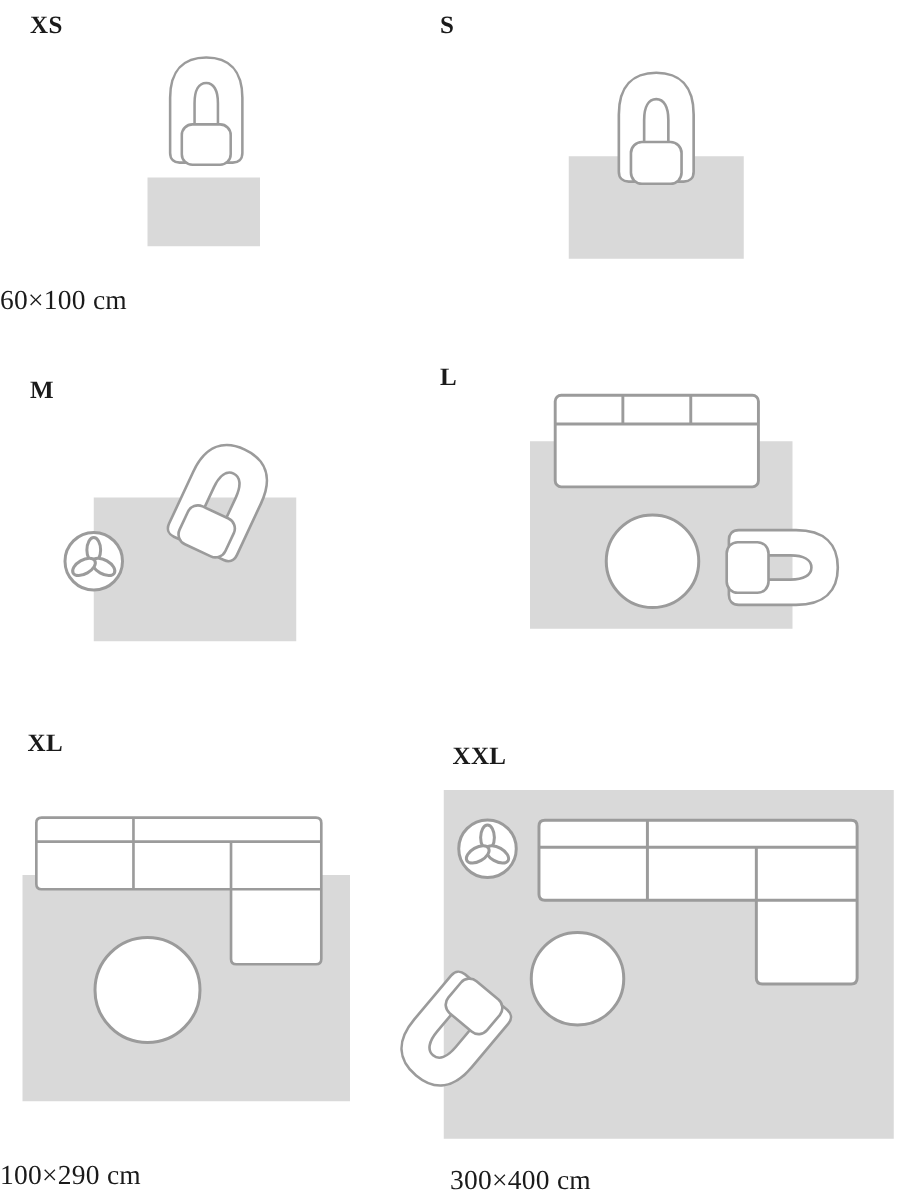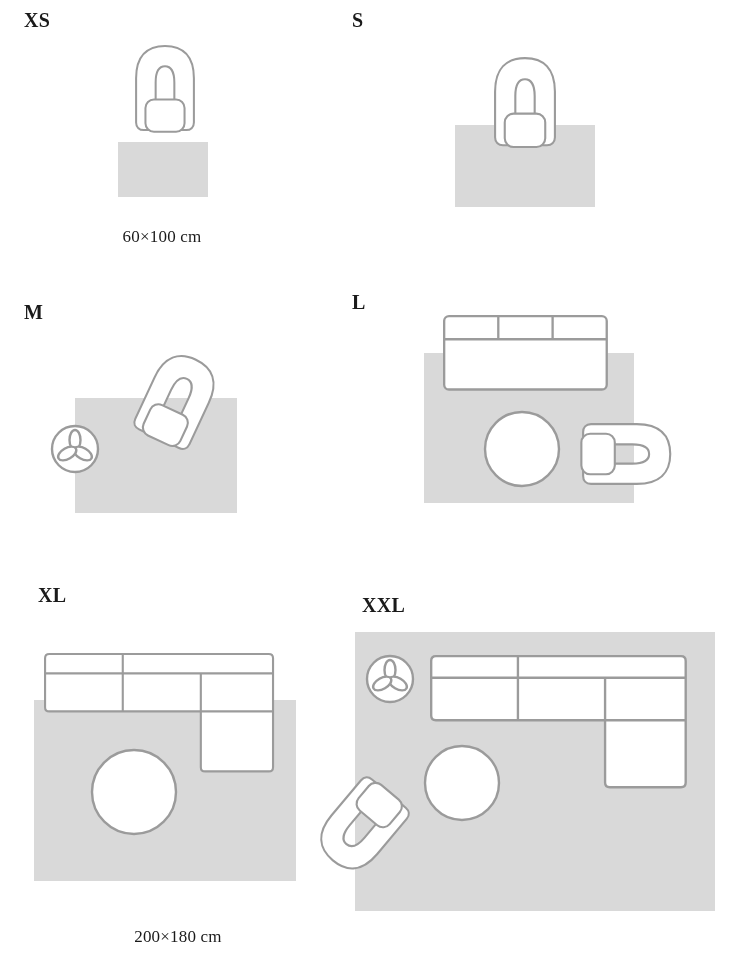--- a/index.html
+++ b/index.html
@@ -19,23 +19,23 @@
     position: absolute;
     margin: 0;
     font-size: 20px;
     font-weight: 700;
     line-height: 1.2;
     letter-spacing: 0.3px;
     color: var(--text-color, #1a1a1a);
   }
   .size-caption {
     position: absolute;
-    font-size: 17px;
+    font-size: 22px;
     line-height: 1.3;
-    text-align: center;
+    text-align: left;
     letter-spacing: 0.2px;
     color: var(--text-color, #1a1a1a);
   }
   .illus { position: absolute; overflow: visible; }
   .rug { fill: var(--rug-fill, #d9d9d9); stroke: none; }
   .furn { fill: #ffffff; stroke: var(--line-color, #9b9b9b); stroke-width: 2.4; stroke-linejoin: round; }
   line.furn { fill: none; }
 </style>
 </head>
 <body>
@@ -106,34 +106,35 @@
   <section class="size-card" style="left:330px; top:288px; width:400px; height:282px;">
     <h2 class="size-label" style="left:22px; top:2px;">L</h2>
     <svg class="illus" style="left:90px; top:22px;" width="260" height="200" viewBox="0 0 260 200">
       <rect class="rug" x="4" y="43" width="210" height="150"></rect>
       <use href="#def-sofa" transform="translate(23,5) scale(0.97)"></use>
       <circle class="furn" cx="102" cy="139" r="37"></circle>
       <use href="#def-armchair" transform="translate(208,144) rotate(90) scale(0.88) translate(-50,-55)"></use>
     </svg>
   </section>
 
-  <section class="size-card" style="left:16px; top:575px; width:330px; height:385px;">
+  <section class="size-card" style="left:0px; top:575px; width:330px; height:385px;">
     <h2 class="size-label" style="left:22px; top:8px;">XL</h2>
     <svg class="illus" style="left:5px; top:65px;" width="310" height="250" viewBox="0 0 310 250">
       <rect class="rug" x="13" y="60" width="262" height="181"></rect>
       <use href="#def-sectional" transform="translate(23,13) scale(0.885)"></use>
       <circle class="furn" cx="113" cy="152" r="42"></circle>
     </svg>
-    <div class="size-caption" style="left:0px; top:351px; width:324px;">200×180 cm</div>
+    <div class="size-caption" style="left:0px; top:351px; width:324px;">100×290 cm</div>
   </section>
 
   <section class="size-card" style="left:330px; top:575px; width:400px; height:385px;">
     <h2 class="size-label" style="left:32px; top:18px;">XXL</h2>
     <svg class="illus" style="left:-40px; top:50px;" width="440" height="310" viewBox="0 0 440 310">
       <rect class="rug" x="65" y="7" width="360" height="279"></rect>
       <use href="#def-sectional" transform="translate(140,30) scale(0.988)"></use>
       <use href="#def-plant" transform="translate(100,54)"></use>
       <circle class="furn" cx="172" cy="158" r="37"></circle>
       <use href="#def-armchair" transform="translate(70,203) rotate(-140) scale(0.88) translate(-50,-55)"></use>
     </svg>
+    <div class="size-caption" style="left:30px; top:355px; width:370px;">300×400 cm</div>
   </section>
 
 </div>
 
 </body></html>

